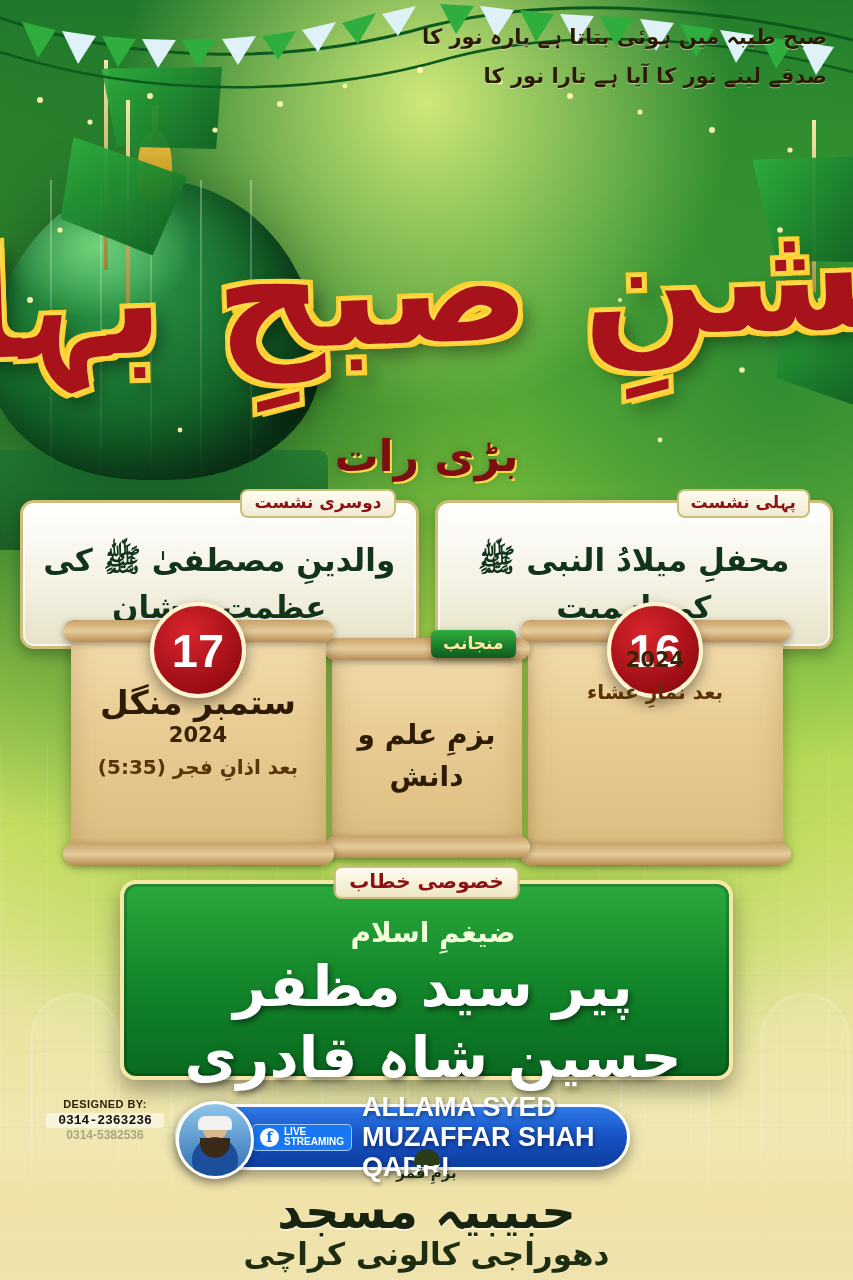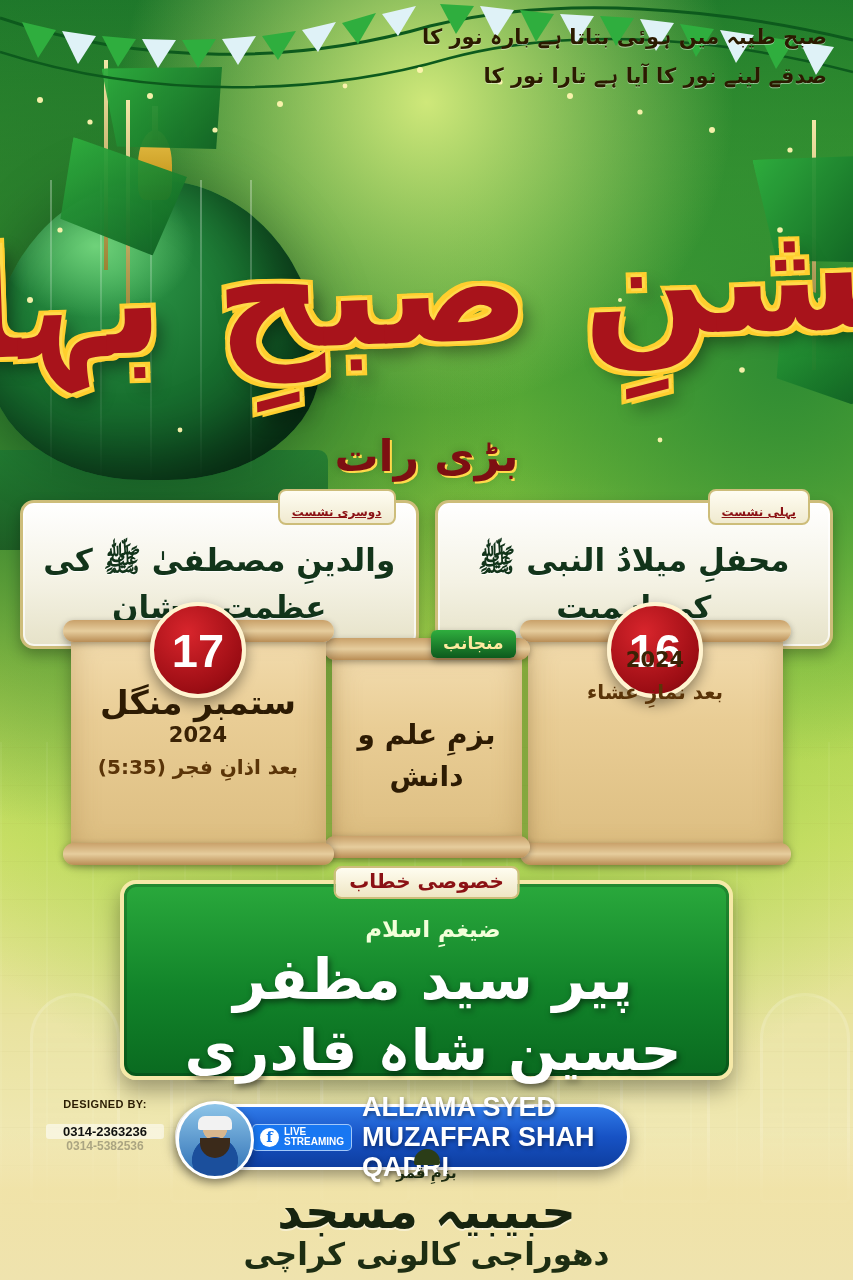--- a/index.html
+++ b/index.html
@@ -136,25 +136,24 @@
     border: 3px solid #cdbd7a;
     border-radius: 14px;
     box-shadow: 0 6px 14px rgba(0,0,0,.28), inset 0 0 0 2px rgba(255,255,255,.7);
     padding: 34px 14px 16px;
     text-align: center; direction: rtl;
   }
   .session-tag {
     position: absolute; top: -14px; right: 20px;
     direction: rtl;
     font-family: "DejaVu Sans", sans-serif;
-    font-size: 12px; font-weight: bold; color: #8b1114;
+    font-size: 17px; font-weight: bold; color: #8b1114;
     background: linear-gradient(180deg,#fffdf2,#f0ead0);
     border: 2px solid #cdbd7a; border-radius: 8px;
-    padding: 14px 12px 4px;
-    text-decoration: underline;
+    padding: 1px 12px 4px;
   }
   .session-text {
     font-family: "DejaVu Sans", sans-serif;
     font-size: 31px; font-weight: bold; line-height: 1.5;
     color: #12341a;
     text-shadow: 0 1px 0 rgba(255,255,255,.8);
   }
 
   
   .scrolls {
@@ -233,21 +232,21 @@
     position: absolute; top: -18px; left: 50%; transform: translateX(-50%);
     background: linear-gradient(180deg,#fffdf0,#efe6c4);
     border: 2px solid #cdbd7a; border-radius: 8px;
     padding: 1px 14px 4px;
     font-family: "DejaVu Sans", sans-serif;
     font-size: 20px; font-weight: bold; color: #8b1114;
   }
   .speaker-pre {
     margin-top: 24px;
     font-family: "DejaVu Sans", sans-serif;
-    font-size: 23px; font-weight: bold; color: #f2ffd9;
+    font-size: 28px; font-weight: bold; color: #f2ffd9;
   }
   .speaker-name {
     margin-top: 2px;
     font-family: "DejaVu Sans", sans-serif;
     font-size: 57px; font-weight: bold; color: #ffffff;
     line-height: 1.25;
     text-shadow: 2px 3px 6px rgba(0,0,0,.5);
   }
 
   
@@ -262,22 +261,22 @@
     background: linear-gradient(180deg,#14369c,#0a1f63);
     border-radius: 6px; padding: 4px 4px 5px;
     color: #fff;
   }
   .designer-logo .bk {
     font-family: "DejaVu Serif", serif; font-style: italic;
     font-size: 17px; font-weight: bold; line-height: 1;
   }
   .designer-logo .bk-ur { font-family: "DejaVu Sans", sans-serif; font-size: 11px; }
   .designer-phone {
-    margin-top: 14px; font-size: 13px; font-weight: bold; color: #10110f;
-    background: rgba(255,255,255,.55); border-radius: 3px;
+    margin-top: 3px; font-size: 13px; font-weight: bold; color: #10110f;
+    background: rgba(255,255,255,.55); border-radius: 3px; font-family: Liberation Mono, monospace;
   }
   .designer-phone-ghost {
     font-size: 12px; color: rgba(40,40,40,.35); font-weight: bold;
   }
 
   
   .live-strip {
     position: absolute; left: 175px; top: 1104px; width: 455px; height: 66px;
     background: linear-gradient(180deg,#2f7ae8 0%, #1752c4 50%, #0e3ea0 100%);
     border: 3px solid #ffffff;

